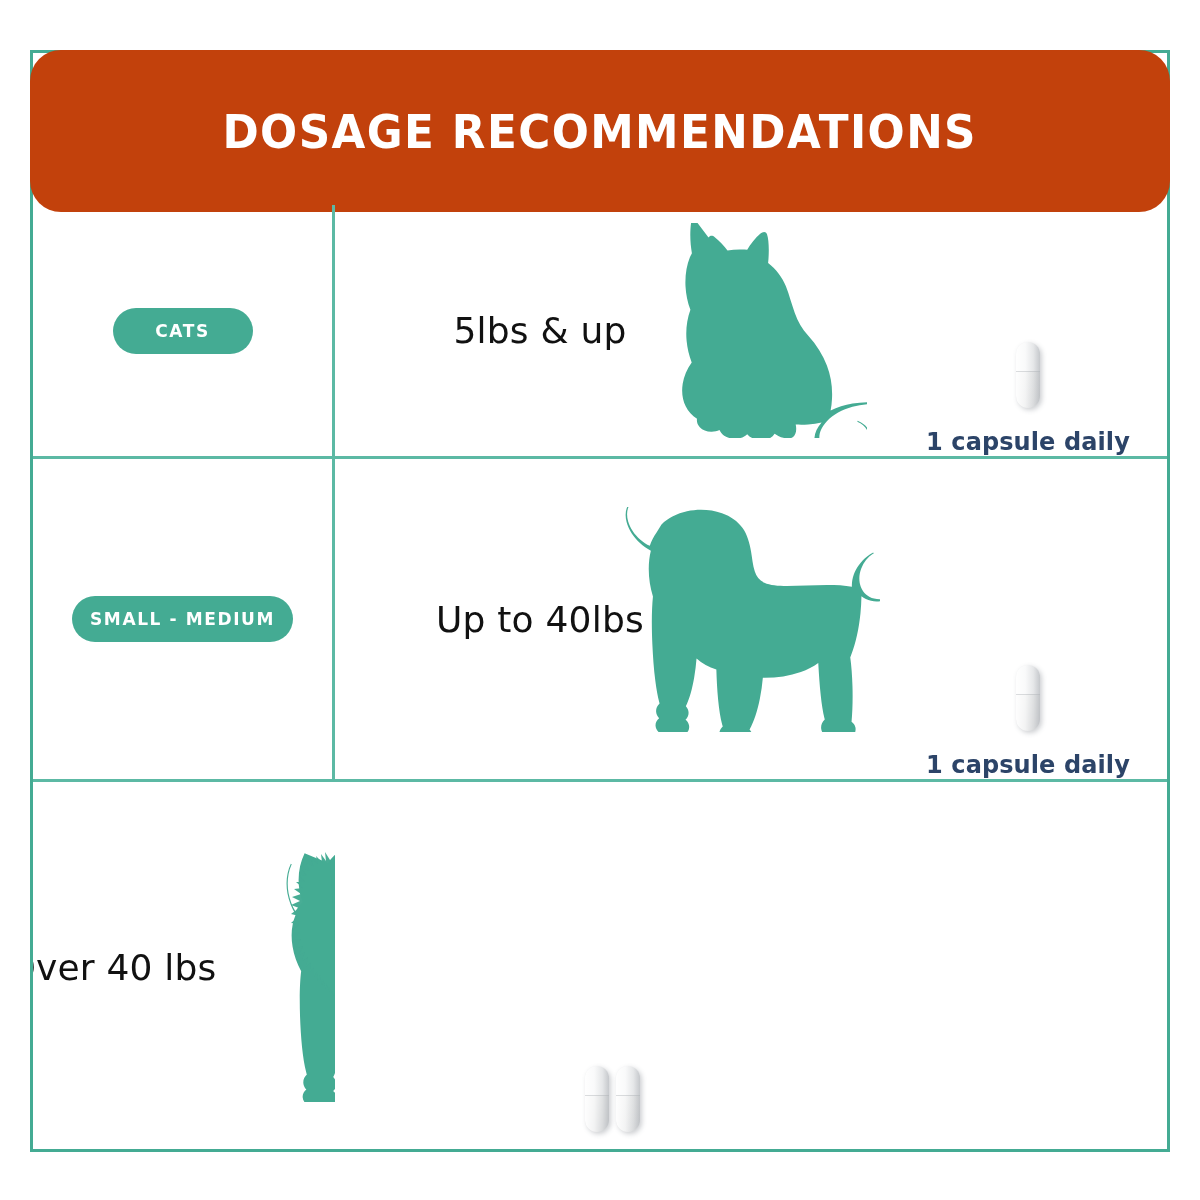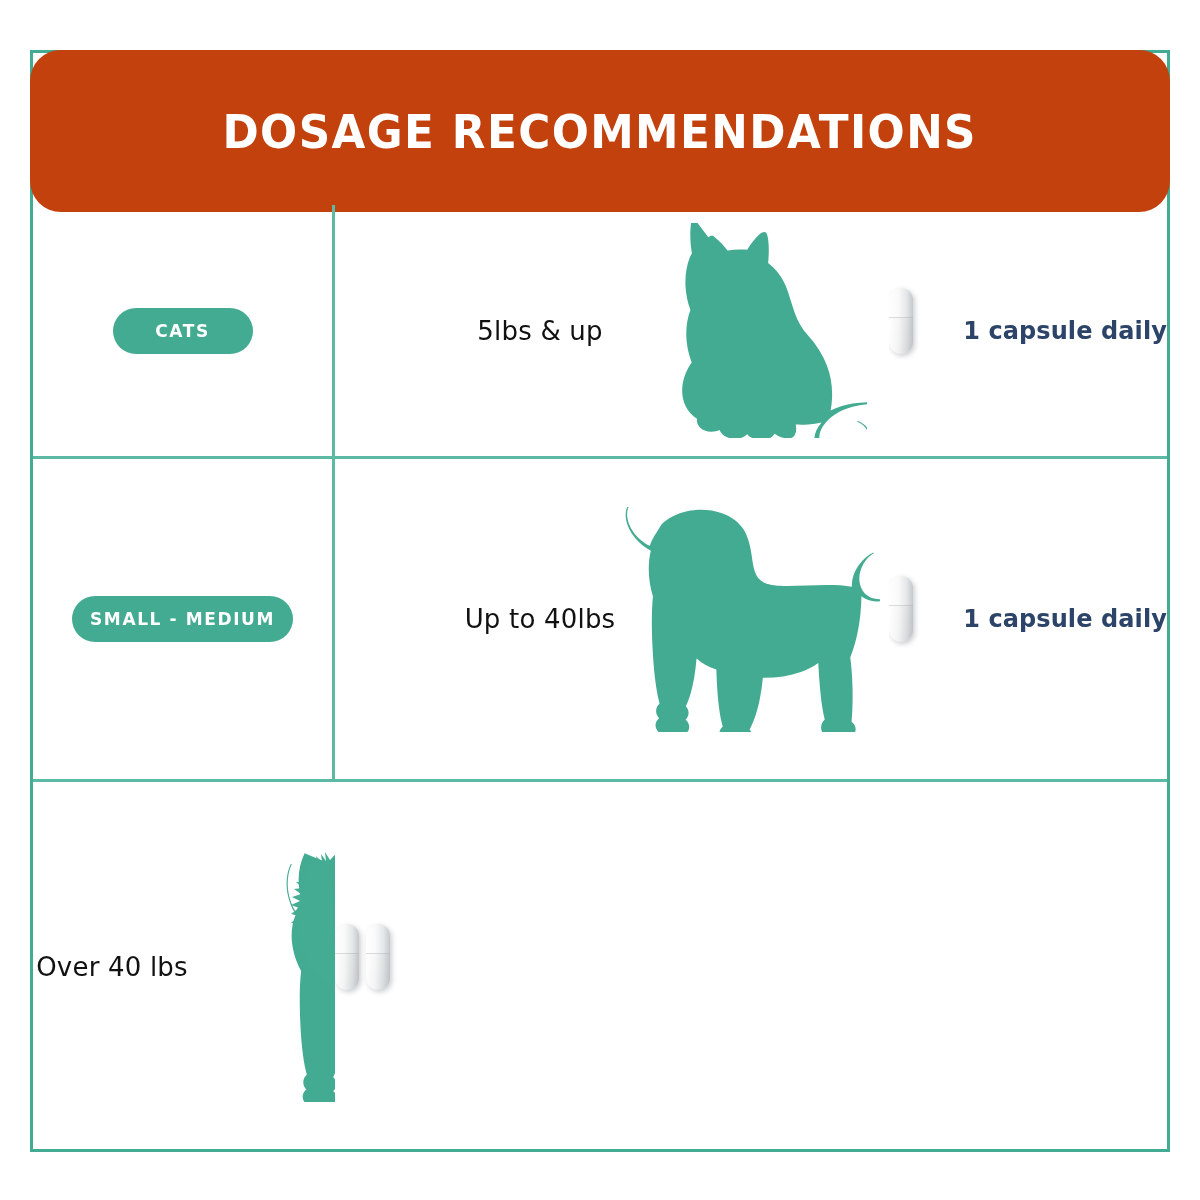--- a/index.html
+++ b/index.html
@@ -85,43 +85,43 @@
     text-align: center;
     white-space: nowrap;
     box-sizing: border-box;
   }
   .badge.wide { padding: 13px 18px; text-align: center; }
 
   
   .weight-text {
     color: #111111;
     font-family: "DejaVu Sans", sans-serif;
-    font-size: 26px;
+    font-size: 36px;
     letter-spacing: 0.2px;
     white-space: nowrap;
     position: relative;
     left: -72px;
   }
 
   
   .animal-wrap {
     display: flex;
     align-items: center;
     justify-content: center;
     width: 100%;
     height: 100%;
   }
   .animal-wrap svg { display: block; }
 
   
   .dose-box {
     display: flex;
-    flex-direction: row;
-    align-items: center;
-    justify-content: space-between;
+    flex-direction: column;
+    align-items: center;
+    justify-content: flex-end;
     width: 100%;
     height: 100%;
   }
   .capsule-row {
     display: flex;
     gap: 7px;
     align-items: flex-end;
     justify-content: center;
     margin-bottom: 20px;
   }

